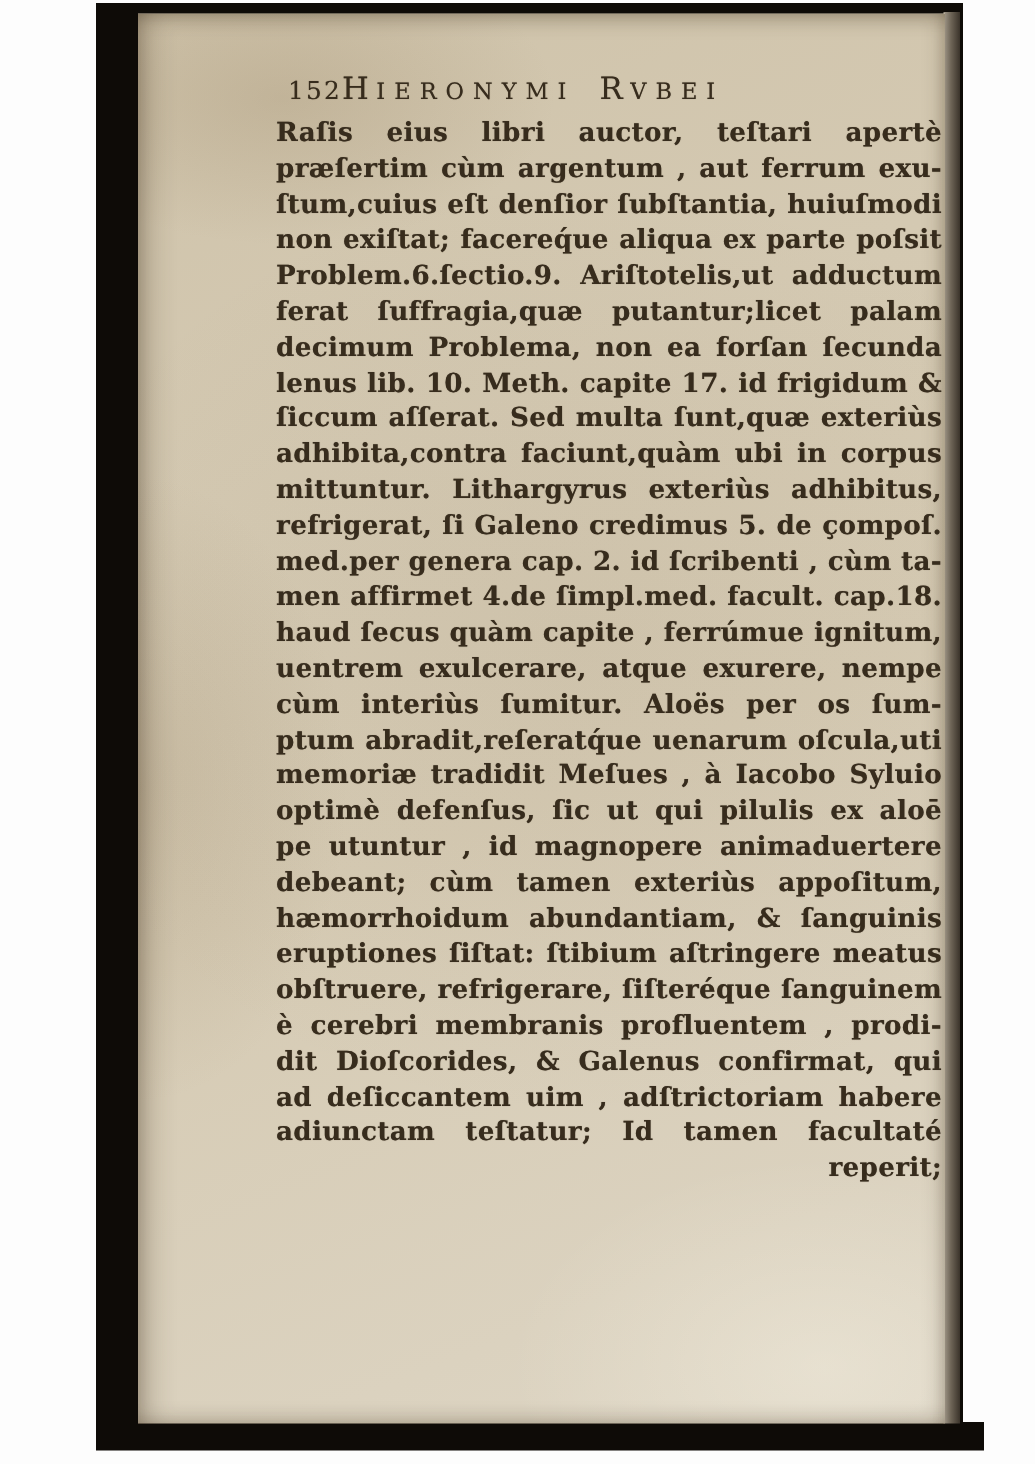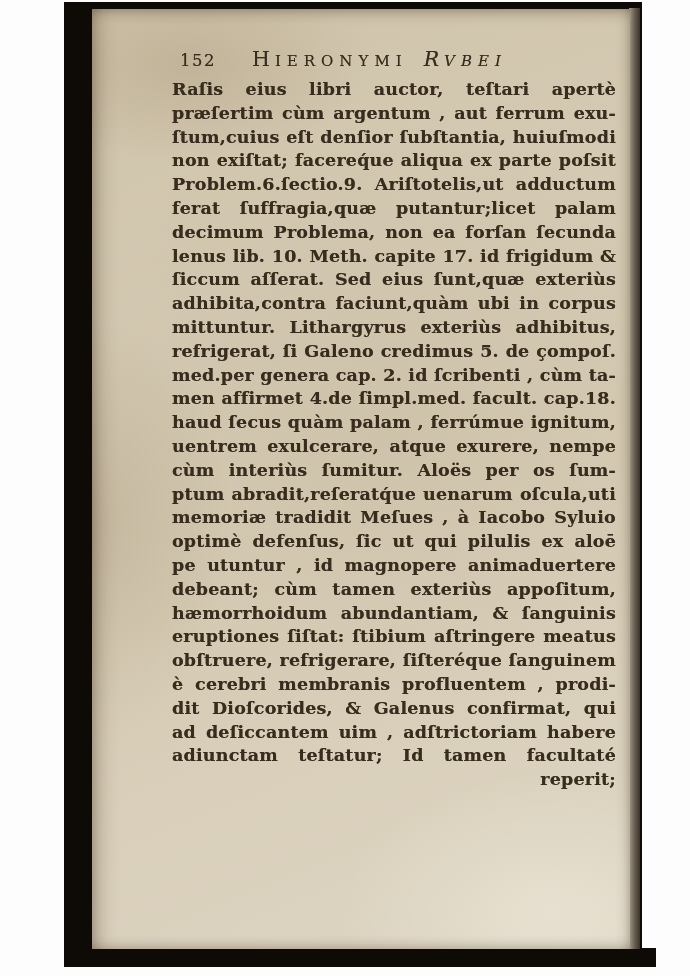--- a/index.html
+++ b/index.html
@@ -41,42 +41,42 @@
       radial-gradient(ellipse 500px 420px at 55% 45%, rgba(120,100,70,0.08), transparent 75%),
       linear-gradient(158deg, #cfc3aa 0%, #d4c9b2 30%, var(--paper) 55%, #dbd2bf 85%, #ded6c5 100%);
     box-shadow:
       inset 14px 0 22px -12px rgba(60,45,25,0.45),
       inset 0 10px 16px -10px rgba(60,45,25,0.40),
       inset -8px 0 14px -8px rgba(60,45,25,0.35),
       inset 0 -8px 14px -8px rgba(60,45,25,0.25);
   }
 
   .text-block {
-    position: absolute; left: 80px; top: 38px; width: 444px;
+    position: absolute; left: 92px; top: 38px; width: 444px;
     color: var(--ink);
     text-shadow: 0 0 0.5px rgba(55,44,29,0.6);
   }
 
   
   .running-header {
     display: flex; align-items: baseline;
     height: 25px; margin-bottom: 6px;
     white-space: nowrap;
   }
   .page-num {
     font-size: 16.5px; letter-spacing: 1.5px; margin-left: 8px;
   }
   .title-word {
     display: inline-block;
     text-transform: uppercase;
     font-size: 15px; letter-spacing: 6px;
   }
   .title-word::first-letter { font-size: 20.5px; letter-spacing: 5px; }
-  .tw1 { margin-left: 36px; }
-  .tw2 { margin-left: 16px; font-style: italic; }
+  .tw1 { }
+  .tw2 { margin-left: 16px; }
 
   
   .line {
     font-size: 17.5px;
     line-height: 23.8px;
     height: 23.8px;
     text-align: justify;
     text-align-last: justify;
     text-justify: inter-word;
     letter-spacing: 0.2px;
@@ -108,27 +108,27 @@
 
       <div>
           <div class="line">Raſis eius libri auctor, teſtari apertè uidetur,</div>
           <div class="line">præſertim cùm argentum , aut ferrum exu-</div>
           <div class="line">ſtum,cuius eſt denſior ſubſtantia, huiuſmodi</div>
           <div class="line">non exiſtat; facereq́ue aliqua ex parte poſsit</div>
           <div class="line">Problem.6.ſectio.9. Ariſtotelis,ut adductum</div>
           <div class="line">ferat ſuffragia,quæ putantur;licet palam Ga-</div>
           <div class="line">decimum Problema, non ea forſan ſecunda</div>
           <div class="line">lenus lib. 10. Meth. capite 17. id frigidum &amp;</div>
-          <div class="line">ſiccum aſſerat. Sed eius ſunt,quæ exteriùs</div>
+          <div class="line">ſiccum aſſerat. Sed multa ſunt,quæ exteriùs</div>
           <div class="line">adhibita,contra faciunt,quàm ubi in corpus</div>
           <div class="line">mittuntur. Lithargyrus exteriùs adhibitus,</div>
           <div class="line">refrigerat, ſi Galeno credimus 5. de çompoſ.</div>
           <div class="line">med.per genera cap. 2. id ſcribenti , cùm ta-</div>
           <div class="line">men affirmet 4.de ſimpl.med. facult. cap.18.</div>
-          <div class="line">haud ſecus quàm palam , ferrúmue ignitum,</div>
+          <div class="line">haud ſecus quàm capite , ferrúmue ignitum,</div>
           <div class="line">uentrem exulcerare, atque exurere, nempe</div>
           <div class="line">cùm interiùs ſumitur. Aloës per os ſum-</div>
           <div class="line">ptum abradit,reſeratq́ue uenarum oſcula,uti</div>
           <div class="line">memoriæ tradidit Meſues , à Iacobo Syluio</div>
           <div class="line">optimè defenſus, ſic ut qui pilulis ex aloē ſę-</div>
           <div class="line">pe utuntur , id magnopere animaduertere</div>
           <div class="line">debeant; cùm tamen exteriùs appoſitum,</div>
           <div class="line">hæmorrhoidum abundantiam, &amp; ſanguinis</div>
           <div class="line">eruptiones ſiſtat: ſtibium aſtringere meatus</div>
           <div class="line">obſtruere, refrigerare, ſiſteréque ſanguinem</div>

